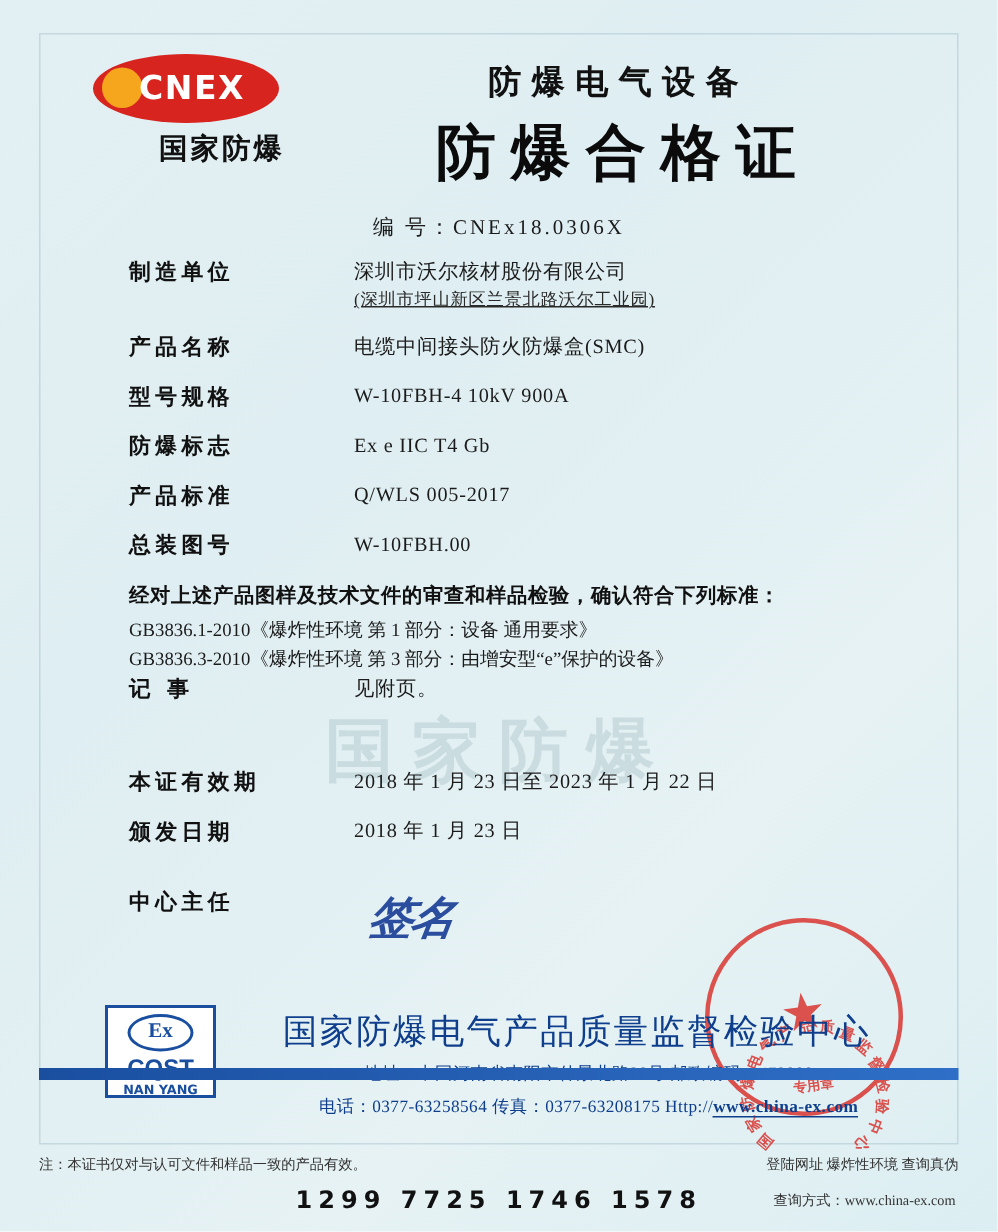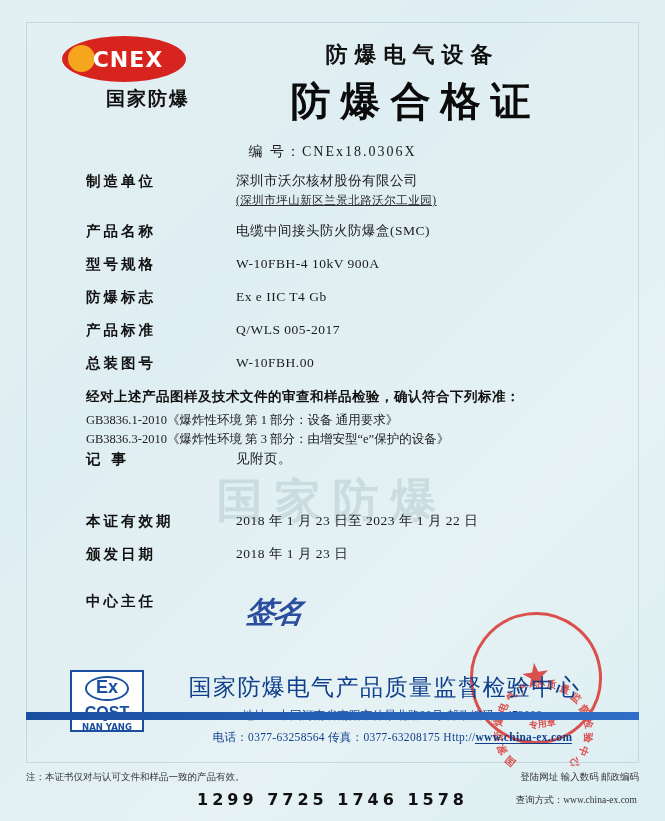--- a/index.html
+++ b/index.html
@@ -281,24 +281,24 @@
     box-sizing: border-box;
     padding-top: 4px;
   }
   .ex-badge .ex-oval {
     margin: 0 auto;
     width: 40px;
     height: 21px;
     border: 2px solid #1a4fa0;
     border-radius: 50%;
     color: #1a4fa0;
-    font-size: 18px;
+    font-size: 14px;
     font-weight: bold;
     line-height: 19px;
-    font-family: Liberation Sans, sans-serif;
+    font-family: Liberation Serif, serif;
   }
   .ex-badge .cqst {
     color: #1a4fa0;
     font-size: 16px;
     font-weight: bold;
     margin-top: 3px;
     font-family: Liberation Sans, sans-serif;
   }
   .ex-badge .nanyang {
     color: #1a4fa0;
@@ -507,20 +507,20 @@
     <div class="org-name">国家防爆电气产品质量监督检验中心</div>
     <div class="addr-line">地址：中国河南省南阳市仲景北路20号   邮政编码：473008</div>
     <div class="tel-line">
       <span>电话：0377-63258564    传真：0377-63208175    Http://</span><span class="url">www.china-ex.com</span>
     </div>
   </div>
 
   <div class="blue-band"></div>
 
   <div class="bottom-note">
-    <span class="note-links">登陆网址   输入数码   邮政编码</span>
+    <span class="note-links">登陆网址   爆炸性环境   查询真伪</span>
     <span class="note-main">注：本证书仅对与认可文件和样品一致的产品有效。</span>
   </div>
 
   <div class="serial">1299  7725  1746  1578</div>
   <div class="serial-right">查询方式：www.china-ex.com</div>
 
 </div>
 
 </body></html>

